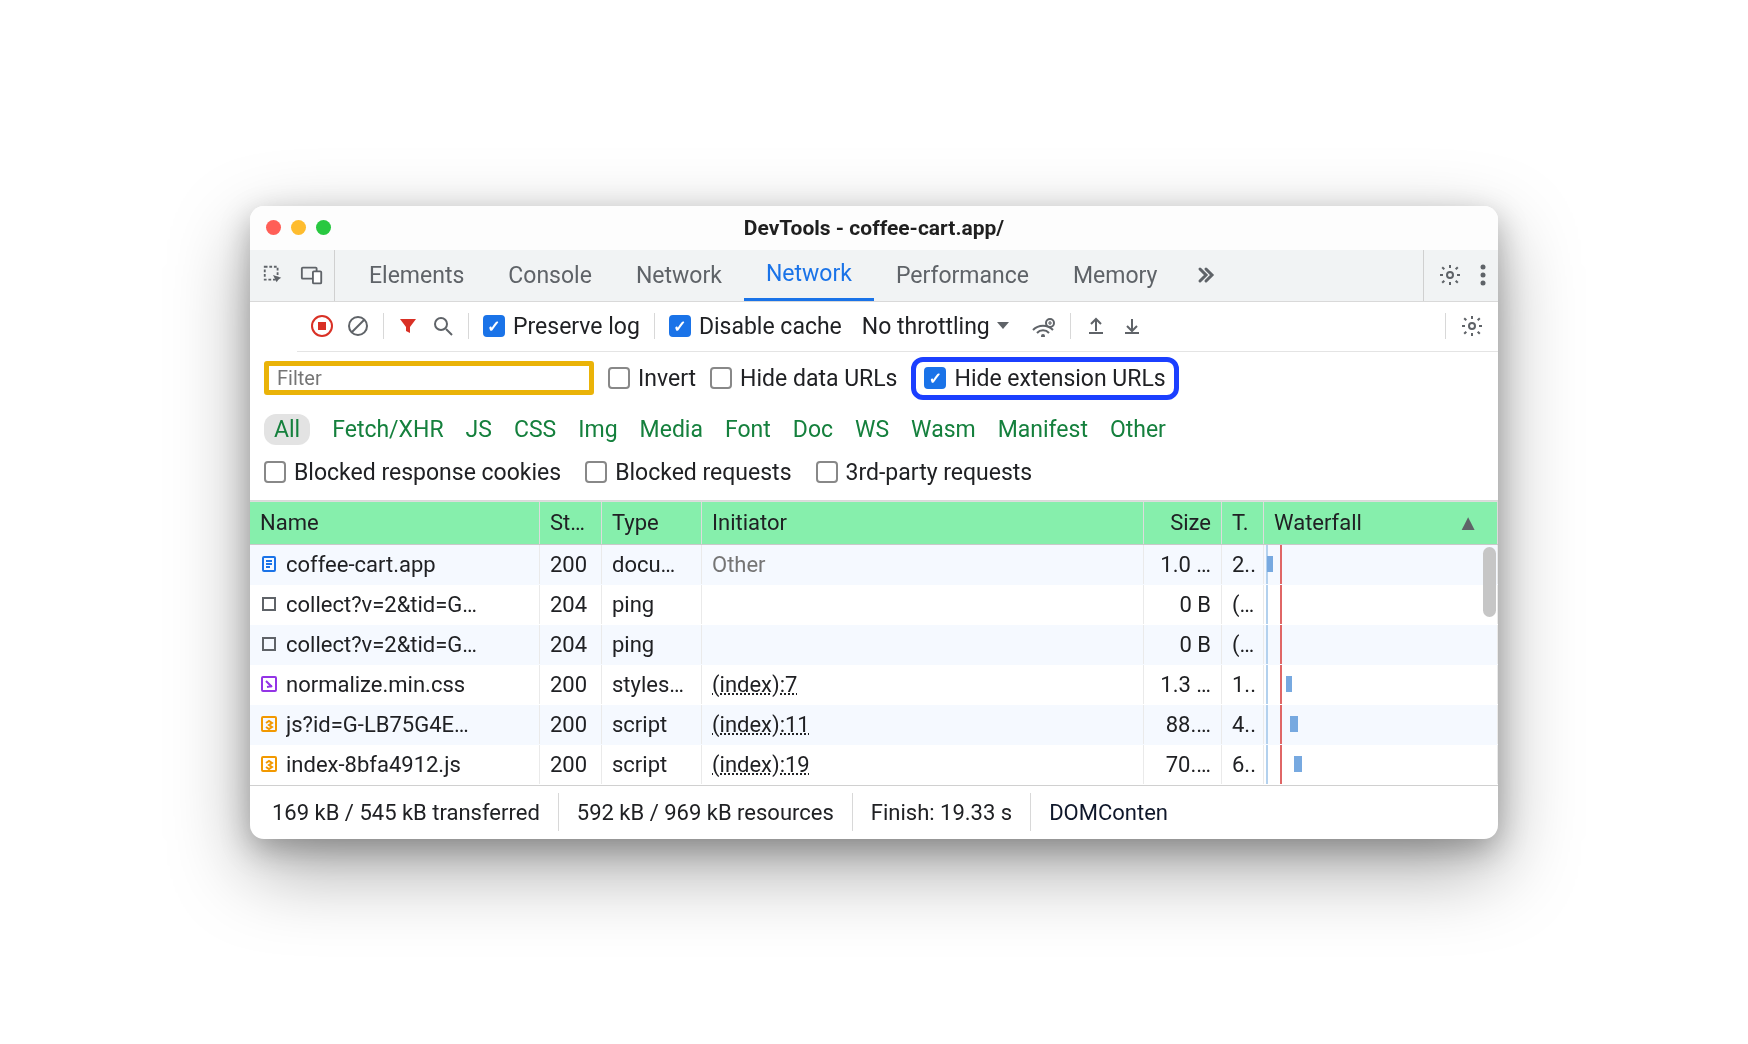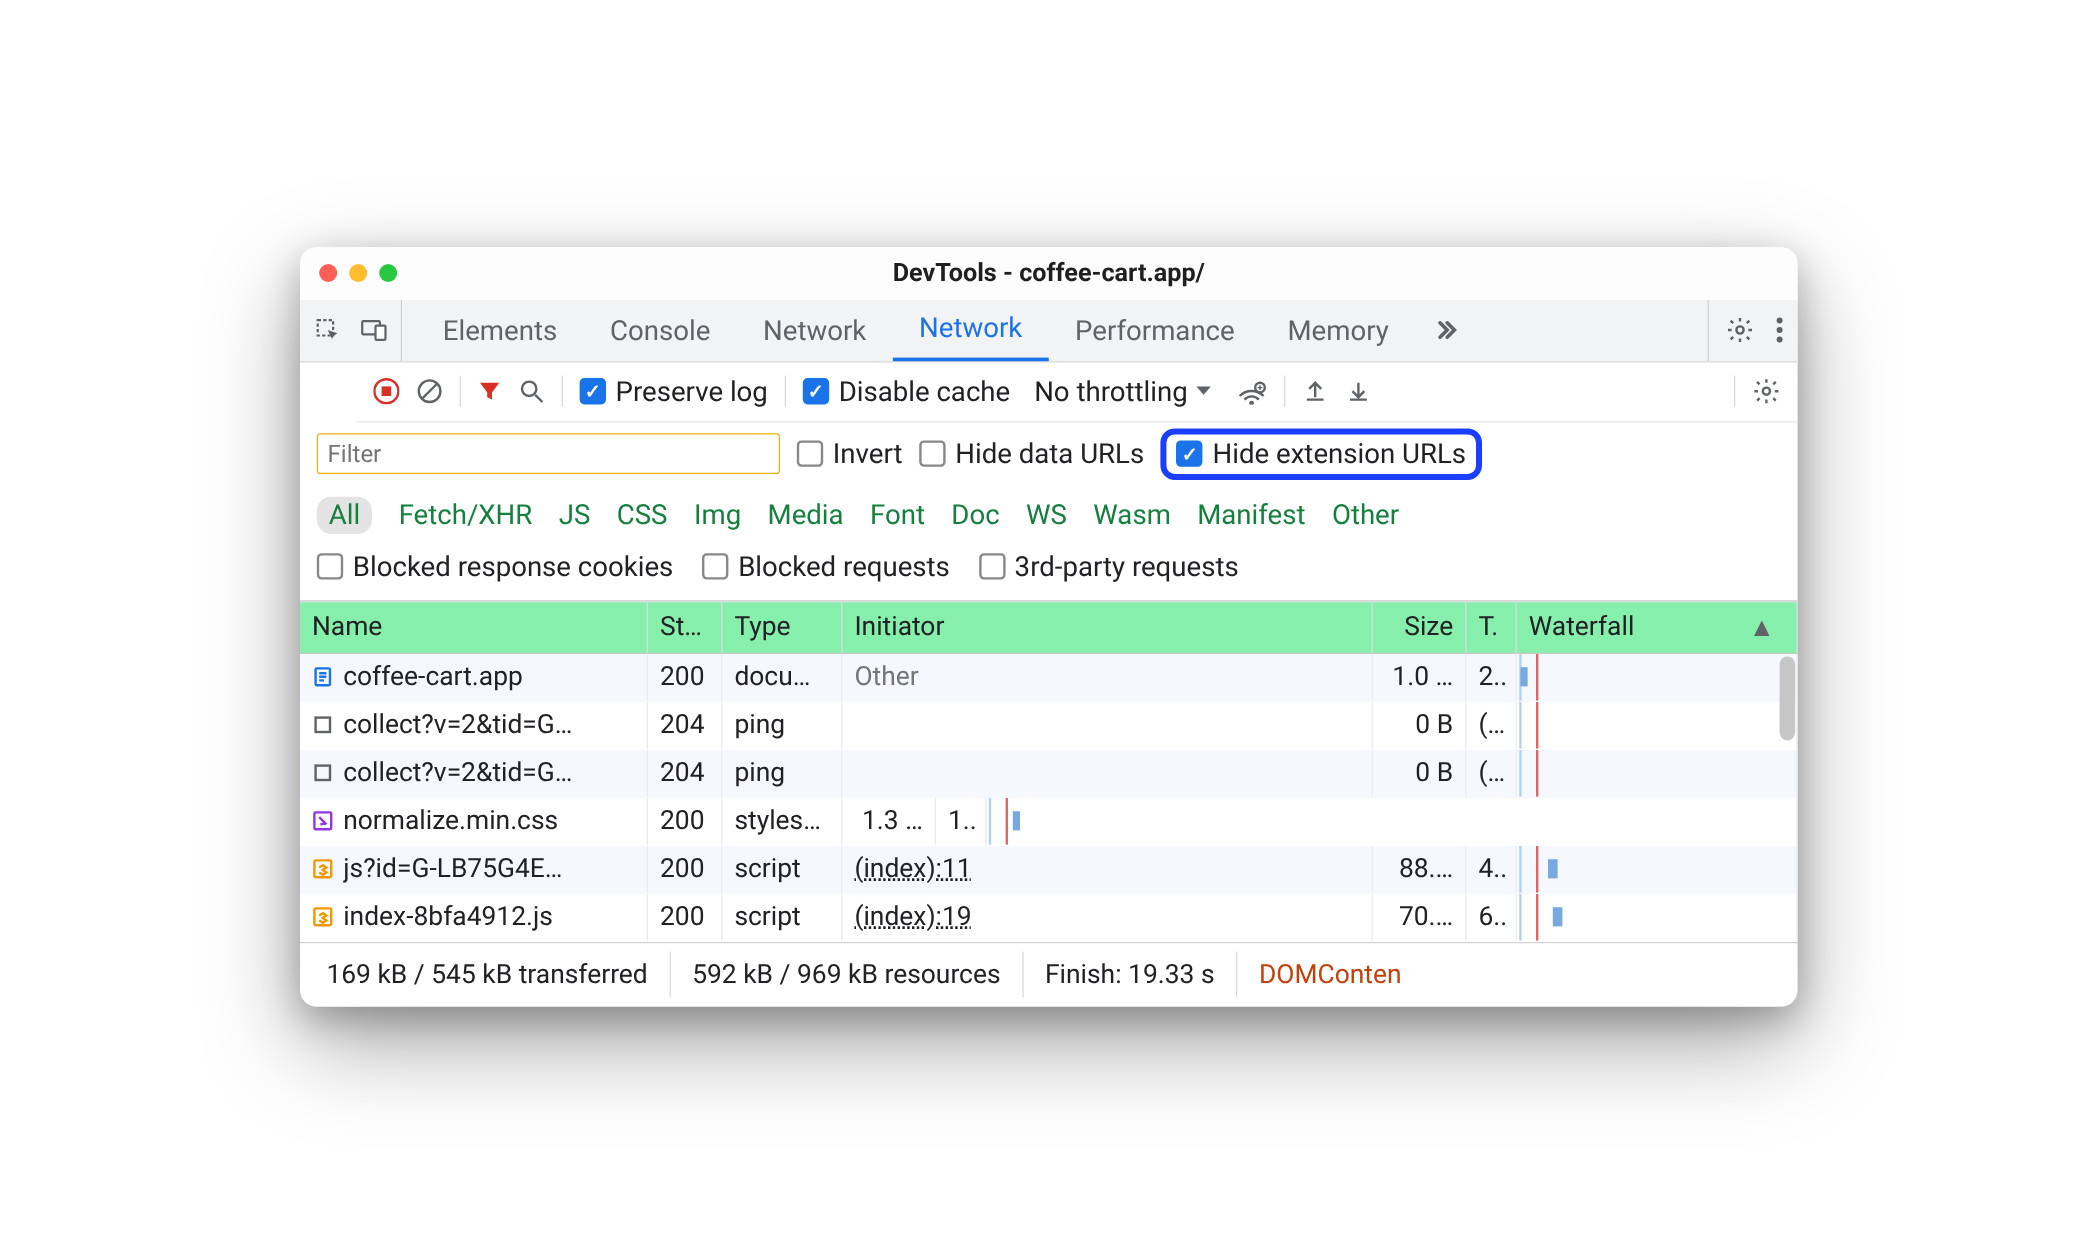--- a/index.html
+++ b/index.html
@@ -72,21 +72,21 @@
   .chk.checked::after { content: "✓"; color: #fff; font-size: 16px; font-weight: 900; }
   .dropdown { display: flex; align-items: center; gap: 6px; padding: 0 6px; }
 
   
   .filter-row {
     display: flex; align-items: center; gap: 14px;
     padding: 5px 14px 0 14px;
     flex-wrap: wrap;
   }
   .filter-input {
-    width: 386px; height: 34px; border: 1px solid #eab308;
+    width: 330px; height: 34px; border: 5px solid #eab308;
     border-radius: 3px; padding: 0 8px; font-size: 20px; color: #757575;
     display: flex; align-items: center;
   }
   .highlight-blue {
     border: 5px solid #1b3fff; border-radius: 12px; padding: 3px 8px;
     display: inline-flex; align-items: center; gap: 8px;
   }
 
   
   .types-row {
@@ -139,21 +139,21 @@
   .status-bar {
     display: flex; align-items: center; gap: 0;
     border-top: 1px solid #d0d0d0;
     height: 54px;
     font-size: 22px;
     padding: 0 4px;
   }
   .status-item { padding: 0 18px; border-right: 1px solid #d8d8d8; height: 70%; display: flex; align-items: center; white-space: nowrap; }
   .status-bar .status-item:last-of-type { border-right: none; }
   .sb-highlight { border: 6px solid #1b3fff; border-radius: 14px; padding: 6px 14px; margin: 0 4px; }
-  .link-blue { color: #c2410c; }
+  .link-blue { color: #0f172a; }
 
   
   .icon { display: inline-flex; align-items: center; justify-content: center; }
   svg { display: block; }
 
   .scrollbar-stub {
     position: absolute; right: 2px; top: 2px; width: 13px; height: 70px;
     background: #c6c6c6; border-radius: 8px;
   }
 </style>
@@ -435,20 +435,23 @@
           <span class="file-icon">
             <svg width="18" height="18" viewBox="0 0 18 18" fill="none" stroke="#9334e6" stroke-width="2">
               <rect x="2" y="2" width="14" height="14" rx="1"></rect>
               <path d="M6 6 l6 6 M7 12 l5-1"></path>
             </svg>
           </span>
           <span class="fname">normalize.min.css</span>
         </div>
         <div class="col c-status">200</div>
         <div class="col c-type">styles…</div>
+        <div class="col c-initiator">
+          <span class="initiator-link">(index):7</span>
+        </div>
         <div class="col c-size">1.3 …</div>
         <div class="col c-time">1..</div>
         <div class="col c-waterfall-cell">
           <span class="wf-line" style="left:2px"></span>
           <span class="wf-marker" style="left:16px"></span>
           <span class="wf-bar" style="left:22px;width:6px"></span>
         </div>
       </div>
       <div class="row">
         <div class="col c-name">

